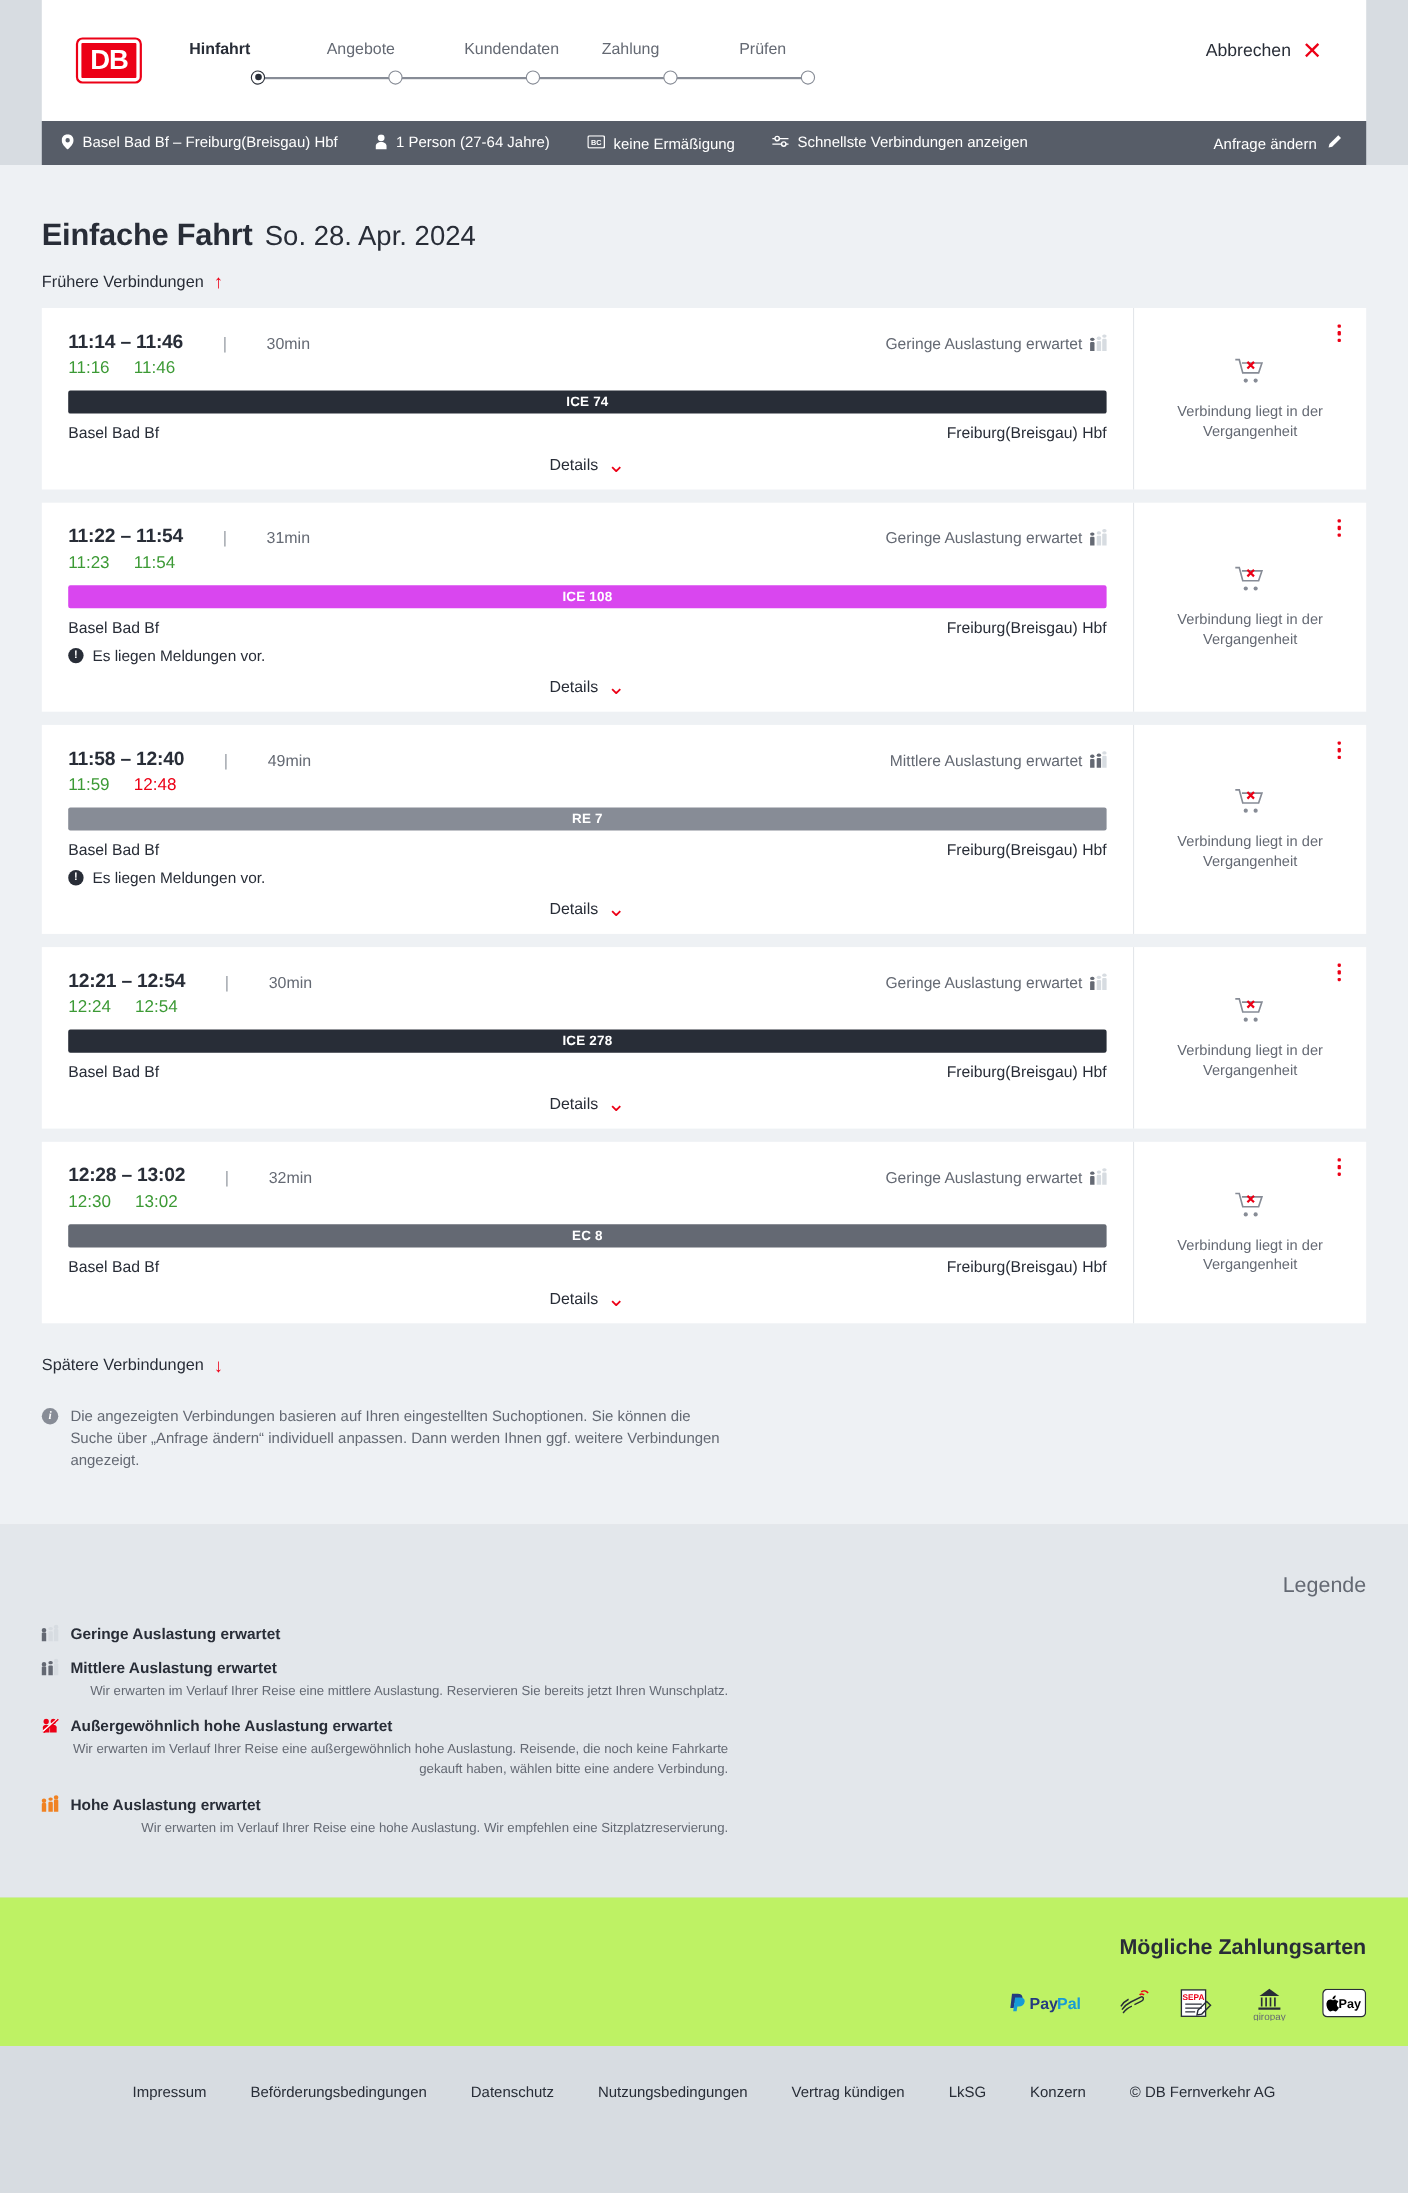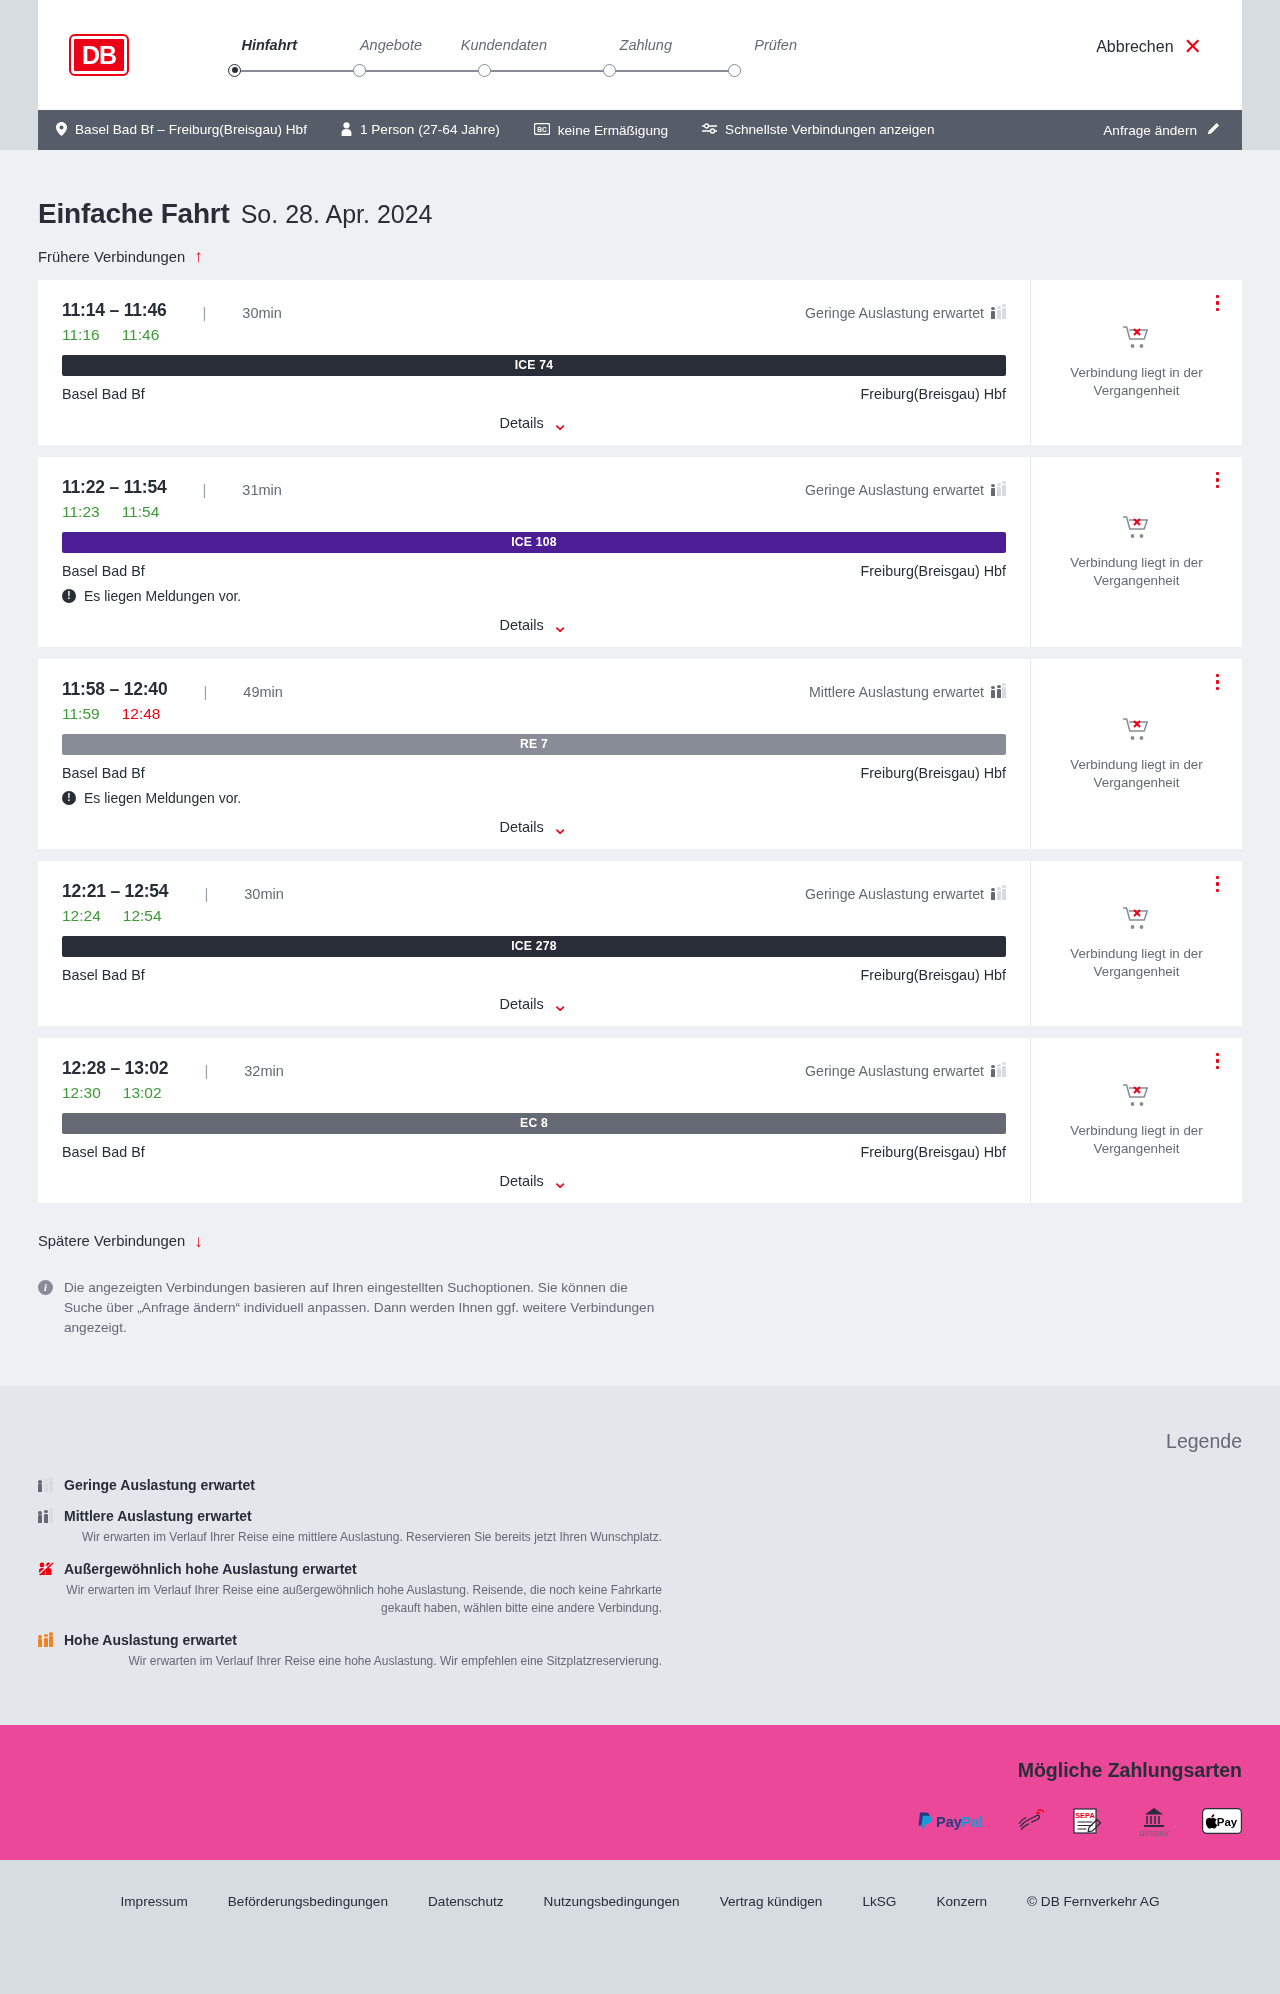--- a/index.html
+++ b/index.html
@@ -41,23 +41,22 @@
     font-family: "Liberation Sans", sans-serif;
     outline: 2px solid #ec0016;
   }
   .stepper {
     display: flex;
     margin-left: 45px;
     margin-top: 4px;
   }
   .step {
     width: 125px;
-    text-align: right;
+    text-align: left;
     position: relative;
-    font-style: italic;
   }
   .step-label {
     font-size: 14.5px;
     color: #646973;
     margin-bottom: 11px;
     display: block;
   }
   .step.active .step-label { color: #282d37; font-weight: bold; }
   .step-dotrow { position: relative; height: 14px; }
   .step-line {
@@ -338,21 +337,21 @@
     color: #646973;
     line-height: 1.5;
     margin-top: 4px;
     margin-left: 24px;
     max-width: 600px;
   }
   .legend-icon { display: flex; align-items: flex-end; gap: 1.6px; height: 14px; width: 16px; }
 
   
   .pay-section {
-    background: #ec4899;
+    background: #bef264;
     padding: 34px 38px 22px 38px;
     text-align: right;
   }
   .pay-title {
     font-size: 19.5px;
     font-weight: bold;
     color: #282d37;
     margin-bottom: 22px;
   }
   .pay-icons {
@@ -544,21 +543,21 @@
                   <span class="occ-p p1" style="background:#646973"></span>
                   <span class="occ-p p2" style="background:#d7dce1"></span>
                   <span class="occ-p p3" style="background:#d7dce1"></span>
                 </span>
               </span>
             </div>
             <div class="row-realtime">
               <span class="rt-ontime">11:23</span>
               <span class="rt-ontime">11:54</span>
             </div>
-            <div class="train-bar" style="background:#4c1d95">
+            <div class="train-bar" style="background:#d946ef">
               <span>ICE 108</span>
             </div>
             <div class="row-stations">
               <span>Basel Bad Bf</span>
               <span>Freiburg(Breisgau) Hbf</span>
             </div>
             <div class="msg-row">
               <span class="excl-icon">!</span>
               <span>Es liegen Meldungen vor.</span>
             </div>

